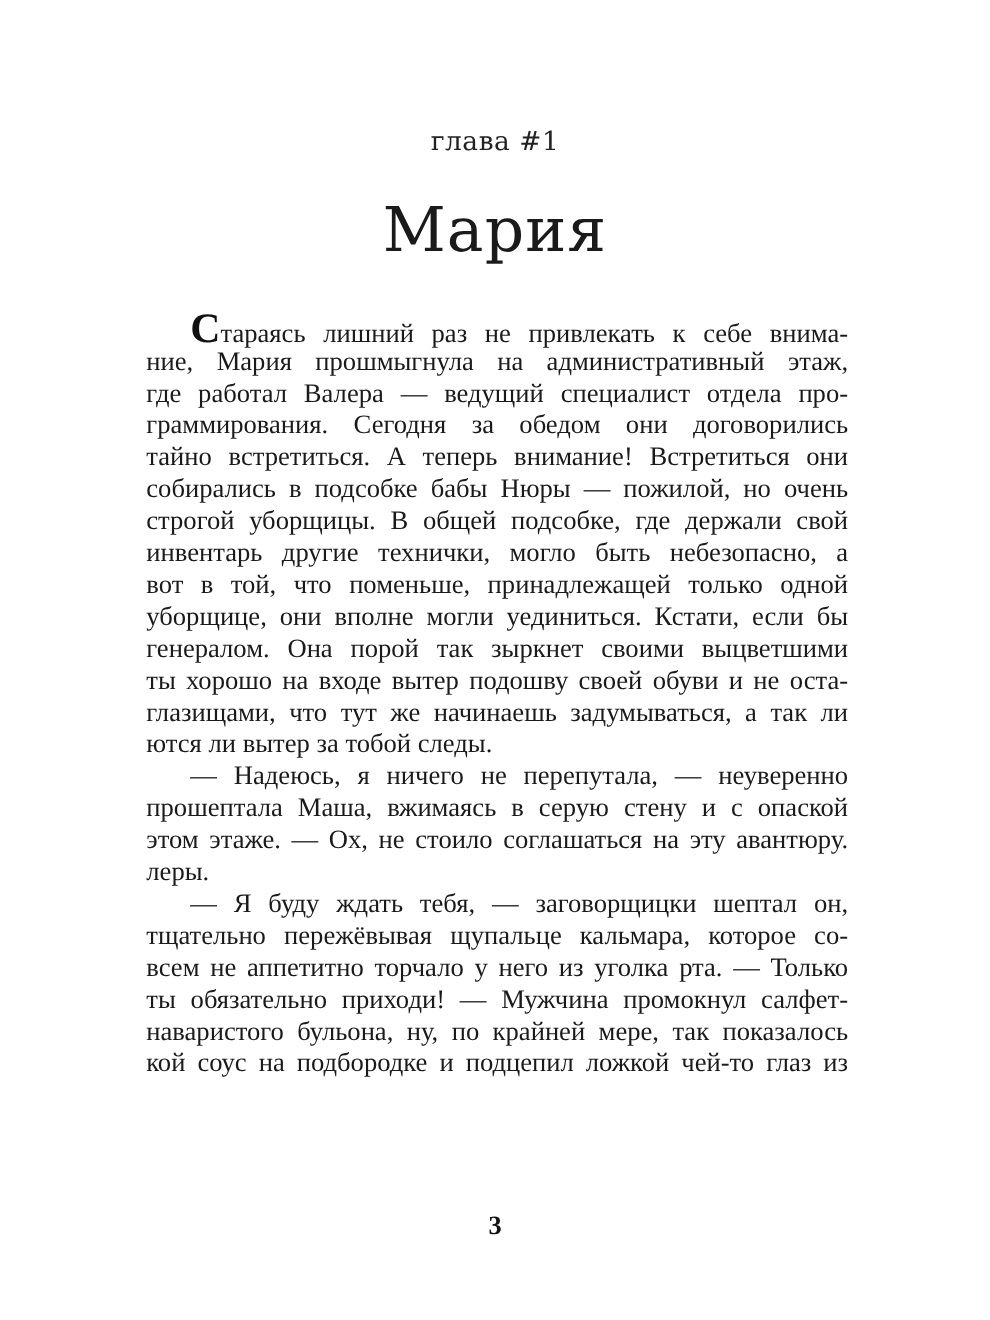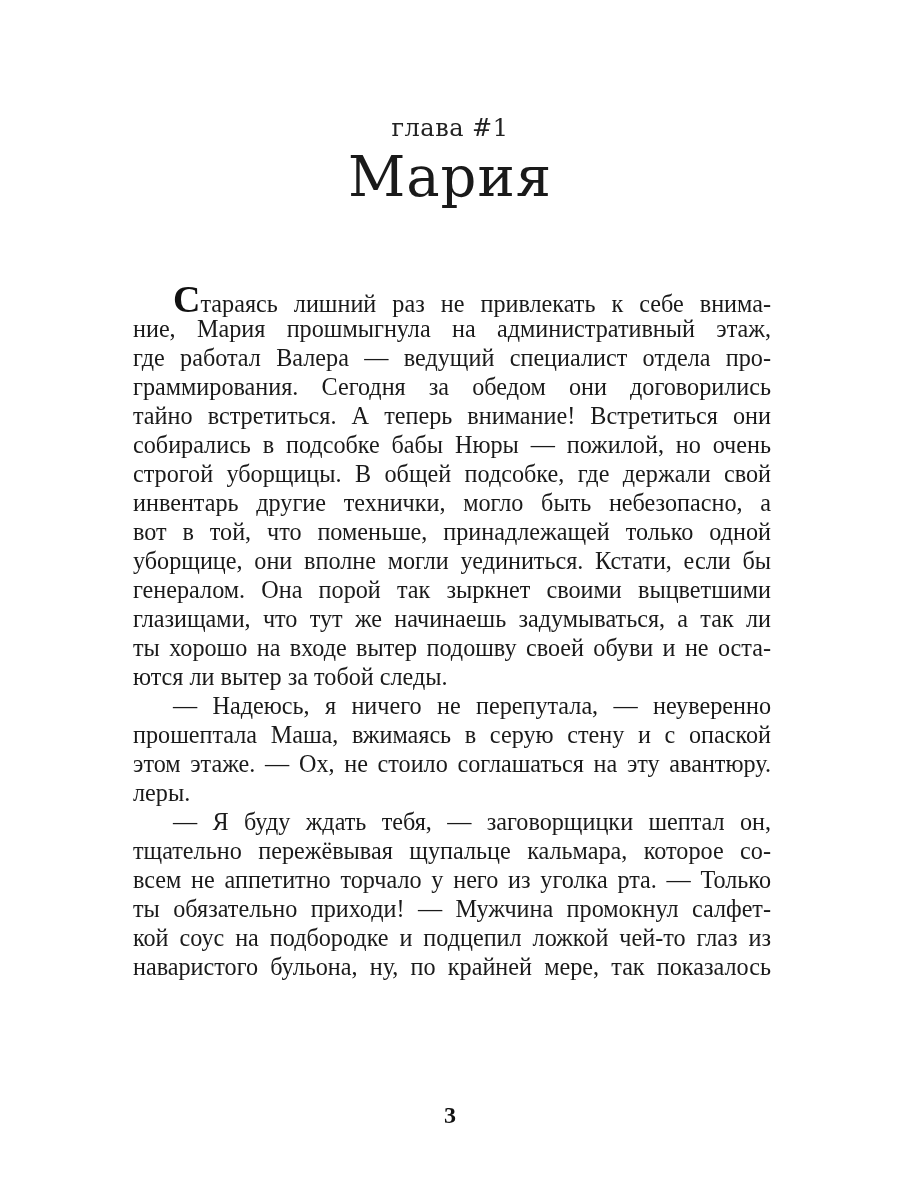--- a/index.html
+++ b/index.html
@@ -21,21 +21,21 @@
       width: 900px;
       text-align: center;
       font-family: "DejaVu Serif", serif;
       font-size: 24px;
       letter-spacing: 0.5px;
       color: #222;
       line-height: 32px;
     }
     .chapter-title {
       position: absolute;
-      top: 142px;
+      top: 175px;
       left: 0;
       width: 900px;
       text-align: center;
       font-family: "DejaVu Serif", serif;
       font-size: 56px;
       color: #1a1a1a;
       line-height: 70px;
       letter-spacing: 1px;
     }
     .body-text {
@@ -93,30 +93,30 @@
     <span class="line">ние, Мария прошмыгнула на административный этаж,</span>
     <span class="line">где работал Валера — ведущий специалист отдела про-</span>
     <span class="line">граммирования. Сегодня за обедом они договорились</span>
     <span class="line">тайно встретиться. А теперь внимание! Встретиться они</span>
     <span class="line">собирались в подсобке бабы Нюры — пожилой, но очень</span>
     <span class="line">строгой уборщицы. В общей подсобке, где держали свой</span>
     <span class="line">инвентарь другие технички, могло быть небезопасно, а</span>
     <span class="line">вот в той, что поменьше, принадлежащей только одной</span>
     <span class="line">уборщице, они вполне могли уединиться. Кстати, если бы</span>
     <span class="line">генералом. Она порой так зыркнет своими выцветшими</span>
+    <span class="line">ты хорошо на входе вытер подошву своей обуви и не оста-</span>
     <span class="line">глазищами, что тут же начинаешь задумываться, а так ли</span>
-    <span class="line">ты хорошо на входе вытер подошву своей обуви и не оста-</span>
     <span class="line last">ются ли вытер за тобой следы.</span>
     <span class="line indent">— Надеюсь, я ничего не перепутала, — неуверенно</span>
     <span class="line">прошептала Маша, вжимаясь в серую стену и с опаской</span>
     <span class="line">этом этаже. — Ох, не стоило соглашаться на эту авантюру.</span>
     <span class="line last">леры.</span>
     <span class="line indent">— Я буду ждать тебя, — заговорщицки шептал он,</span>
     <span class="line">тщательно пережёвывая щупальце кальмара, которое со-</span>
     <span class="line">всем не аппетитно торчало у него из уголка рта. — Только</span>
     <span class="line">ты обязательно приходи! — Мужчина промокнул салфет-</span>
+    <span class="line">наваристого бульона, ну, по крайней мере, так показалось</span>
     <span class="line">кой соус на подбородке и подцепил ложкой чей-то глаз из</span>
-    <span class="line">наваристого бульона, ну, по крайней мере, так показалось</span>
   </div>
 
   <div class="page-number">3</div>
 
 </div>
 
 </body></html>

